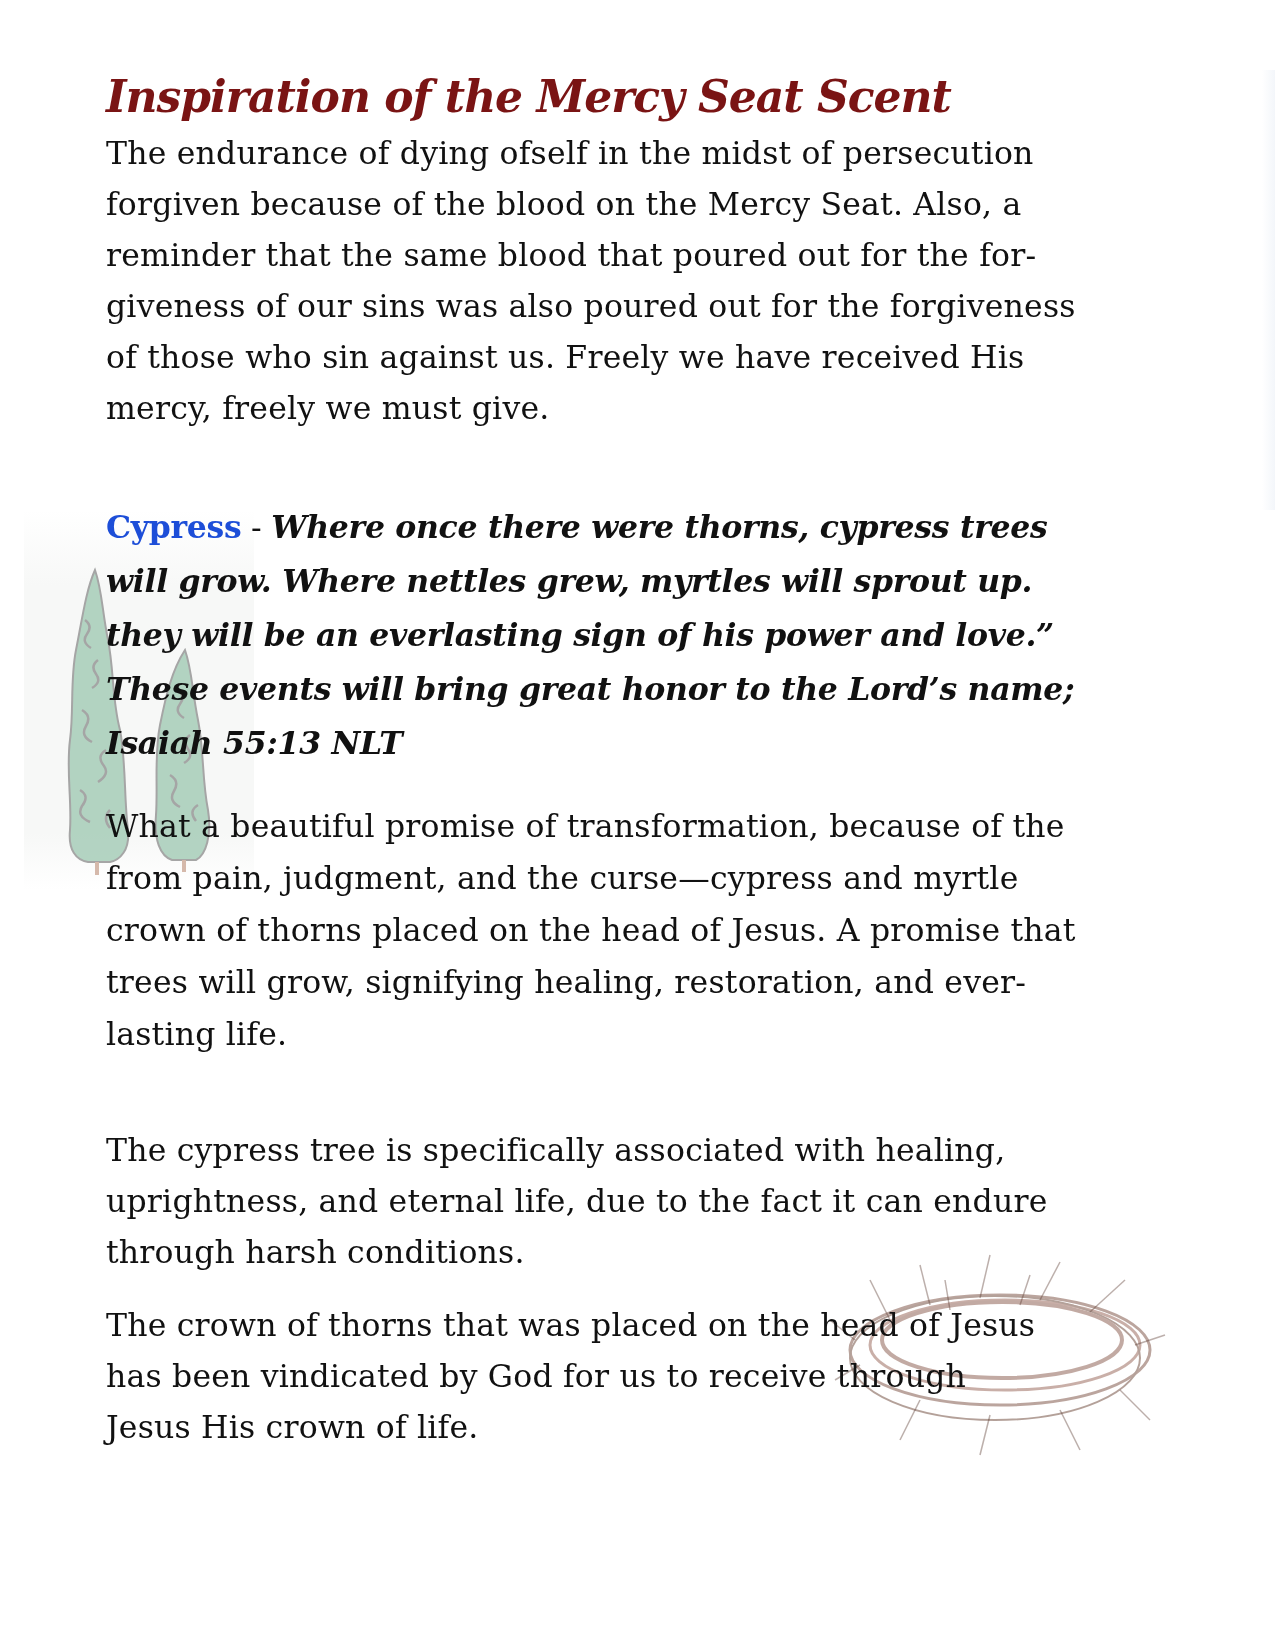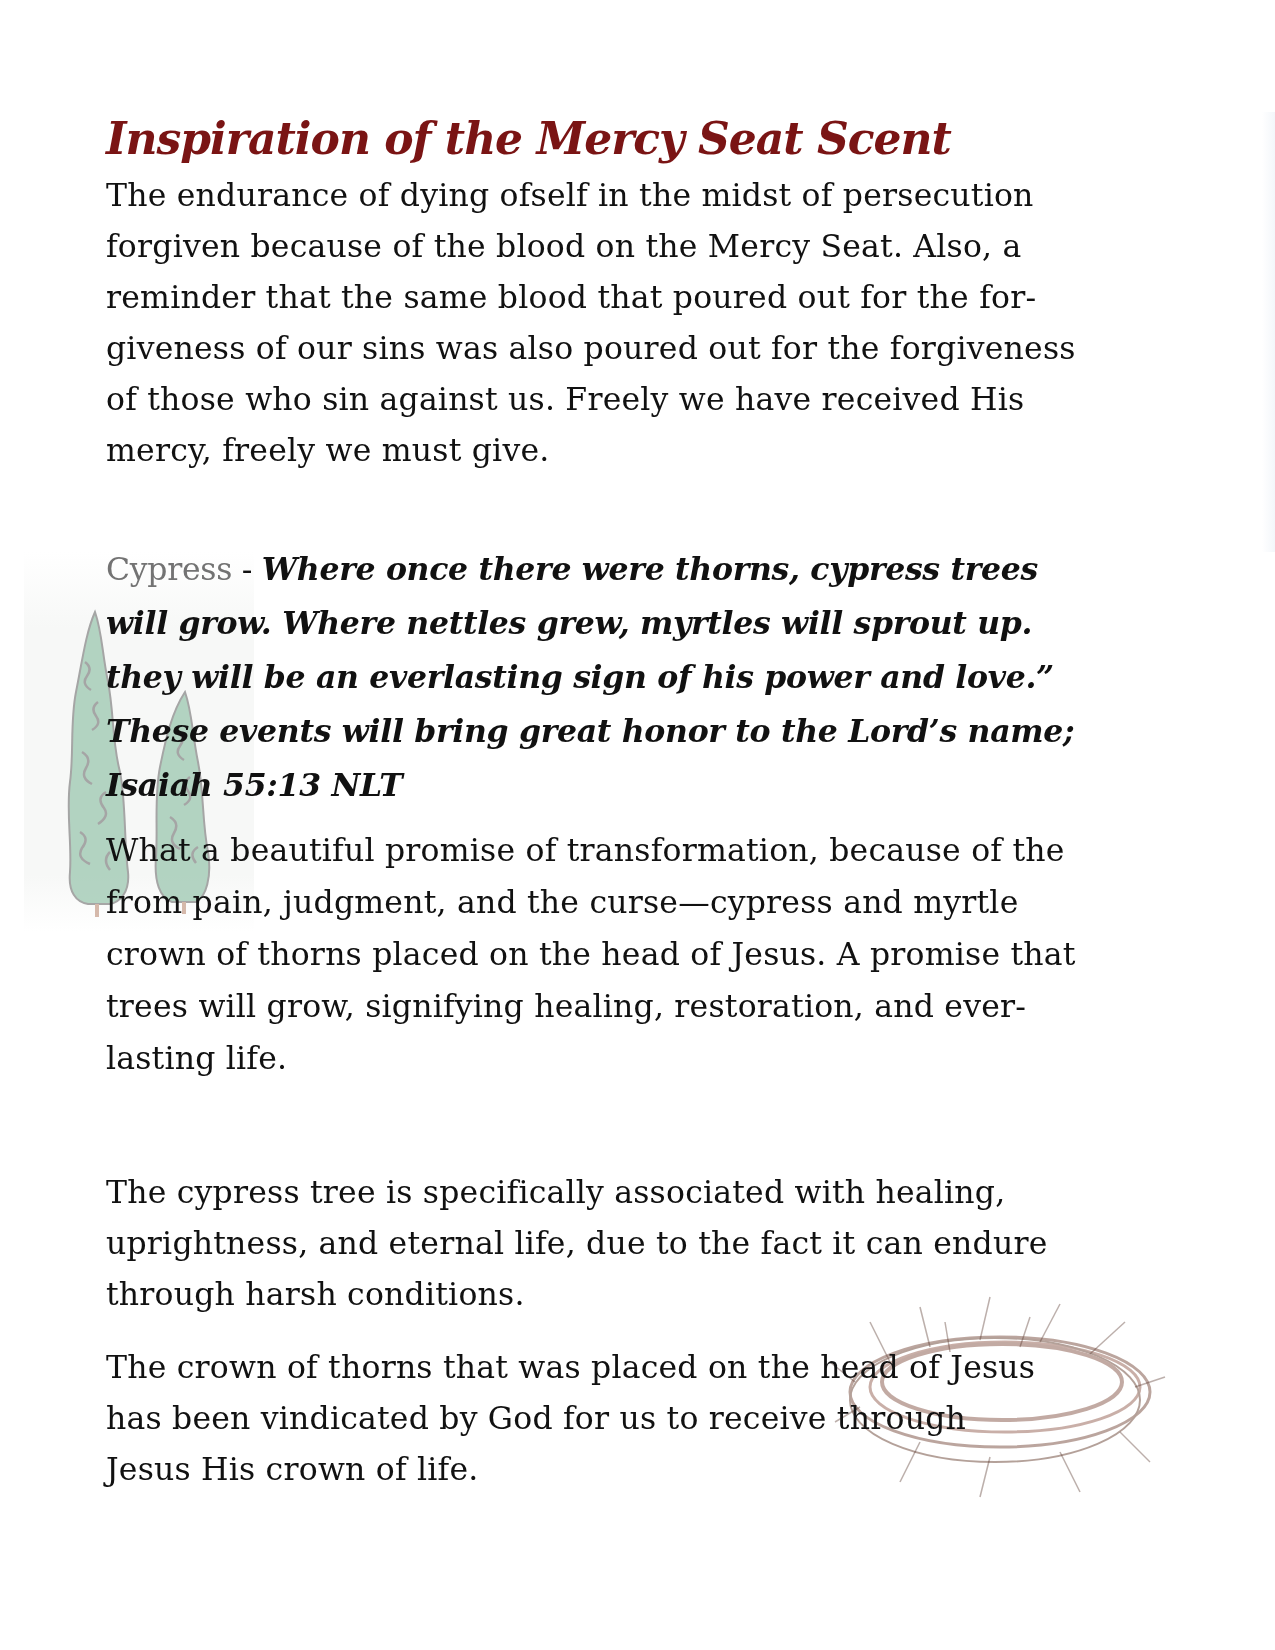--- a/index.html
+++ b/index.html
@@ -1,30 +1,30 @@
 <!DOCTYPE html>
 <html><head>
   <meta charset="utf-8">
   <style>
     html, body { margin: 0; padding: 0; background: #ffffff; }
     body { width: 1275px; height: 1650px; position: relative; overflow: hidden; }
-    .page { position: absolute; left: 0; top: 0; width: 1275px; height: 1332px; margin-top: 42px; }
+    .page { position: absolute; left: 0; top: 0; width: 1275px; height: 1332px; }
     .right-fade { position: absolute; left: 1262px; top: 70px; width: 13px; height: 440px;
       background: linear-gradient(90deg, #ffffff, #f3f6fa); }
     .left-fade { position: absolute; left: 24px; top: 510px; width: 230px; height: 380px;
       background: linear-gradient(180deg, #ffffff 0%, #f7f8f7 20%, #f7f8f7 85%, #ffffff 100%); }
     .title { position: absolute; left: 106px; top: 64px; margin: 0;
       font-family: "DejaVu Serif", serif; font-style: italic; font-weight: bold;
       font-size: 44px; line-height: 66px; color: #7a1414; letter-spacing: -1px; }
     .para { position: absolute; left: 106px; margin: 0;
       font-family: "DejaVu Serif", serif; font-size: 31.5px; color: #111;
       line-height: 51px; width: 1130px; letter-spacing: 0.2px; }
     .line { display: block; white-space: nowrap; }
     .quote { font-weight: bold; font-style: italic; line-height: 54px; letter-spacing: -0.3px; }
-    .cypress-word { color: #737373; font-style: normal; font-weight: normal; }
+    .cypress-word { color: #1d4ed8; font-style: normal; font-weight: bold; }
     .trees { position: absolute; left: 40px; top: 560px; width: 190px; height: 320px; }
     .crown { position: absolute; left: 830px; top: 1250px; width: 340px; height: 210px; }
     .text-layer { position: relative; }
   </style>
 </head>
 <body>
 
 <div class="page">
   <div class="right-fade"></div>
   <div class="left-fade"></div>
@@ -78,21 +78,21 @@
     </p>
 
     <p class="para quote" style="top:500px;">
       <span class="line"><span class="cypress-word">Cypress</span><span style="font-style:normal;font-weight:normal;"> - </span><span>Where once there were thorns, cypress trees</span></span>
       <span class="line">will grow. Where nettles grew, myrtles will sprout up.</span>
       <span class="line">they will be an everlasting sign of his power and love.”</span>
       <span class="line">These events will bring great honor to the Lord’s name;</span>
       <span class="line">Isaiah 55:13 NLT</span>
     </p>
 
-    <p class="para" style="top:782px; line-height:52px;">
+    <p class="para" style="top:800px; line-height:52px;">
       <span class="line">What a beautiful promise of transformation, because of the</span>
       <span class="line">from pain, judgment, and the curse—cypress and myrtle</span>
       <span class="line">crown of thorns placed on the head of Jesus. A promise that</span>
       <span class="line">trees will grow, signifying healing, restoration, and ever-</span>
       <span class="line">lasting life.</span>
     </p>
 
     <p class="para" style="top:1125px;">
       <span class="line">The cypress tree is specifically associated with healing,</span>
       <span class="line">uprightness, and eternal life, due to the fact it can endure</span>

